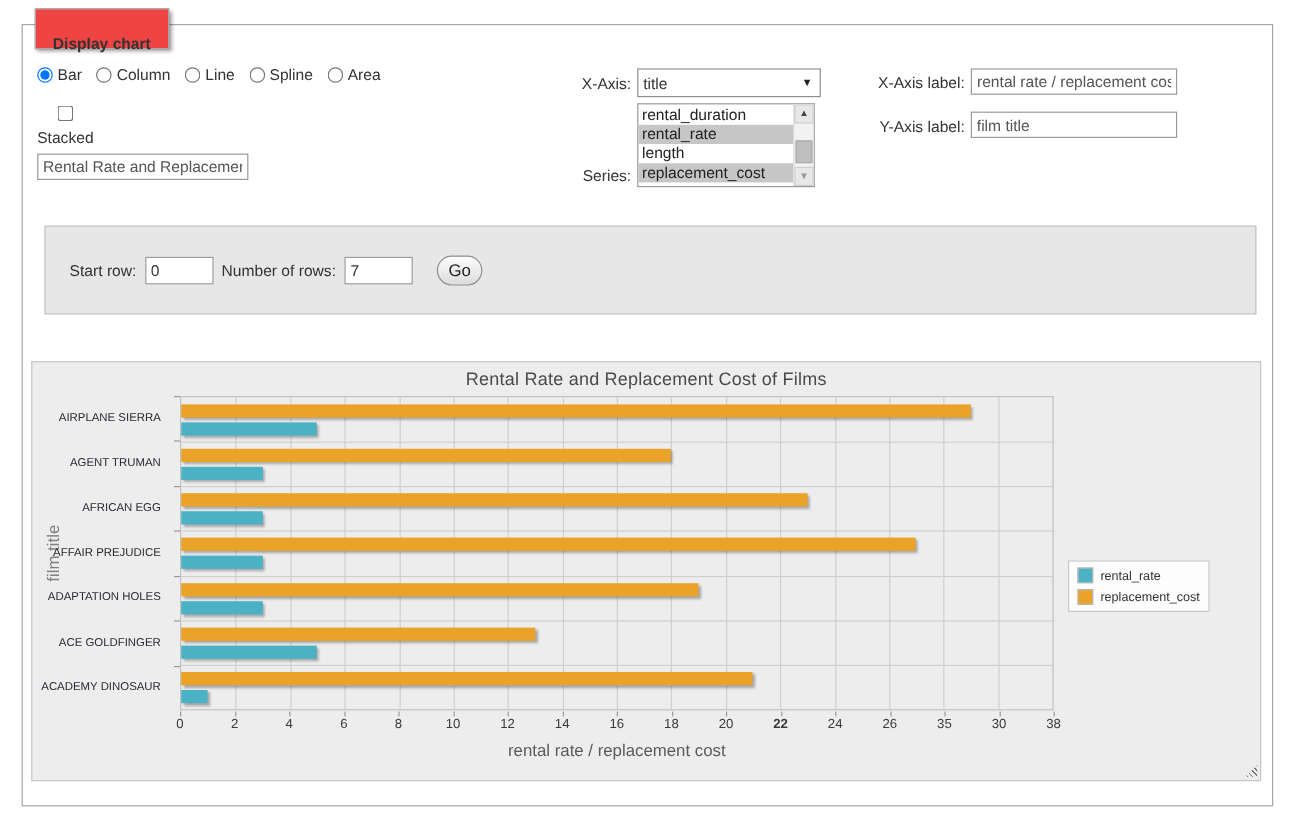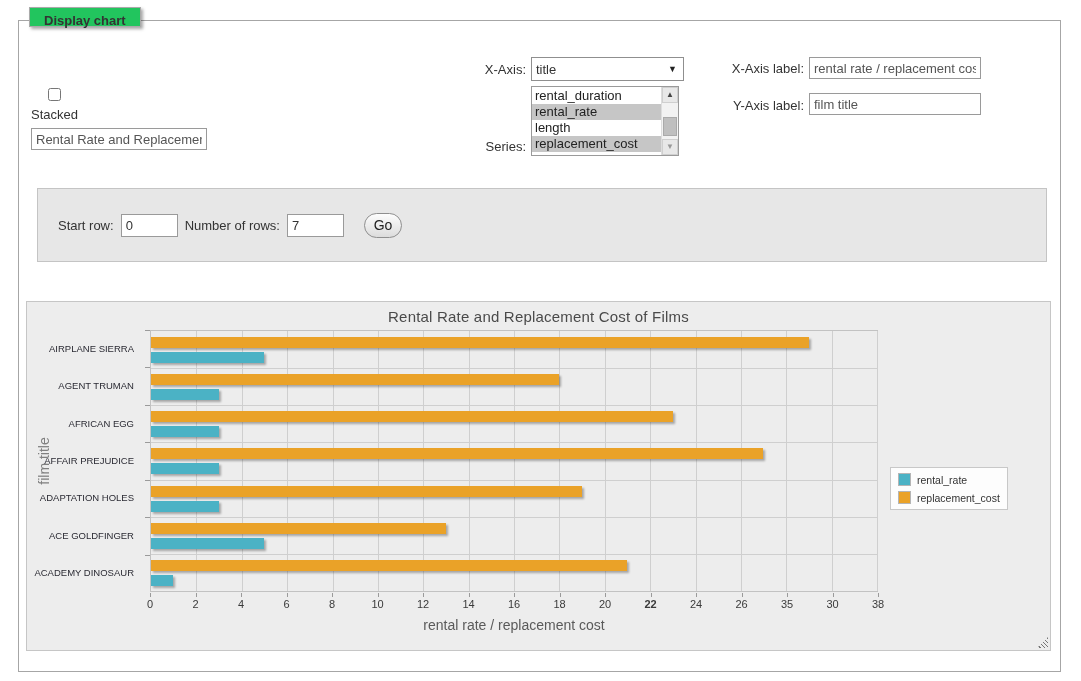--- a/index.html
+++ b/index.html
@@ -2,22 +2,22 @@
 <html><head>
 <meta charset="utf-8">
 <style>
   * { box-sizing: border-box; margin: 0; padding: 0; }
   html,body { width:1081px; height:681px; background:#fff; font-family:"Liberation Sans", sans-serif; }
   .panel {
     position:absolute; left:18px; top:20px; width:1043px; height:652px;
     border:1px solid #a6a6a6; background:#fff;
   }
   .legendbox {
-    position:absolute; left:10px; top:-14px; height:20px; padding:0 14px;
-    background:#22c55e; border:1px solid #a9a9a9; box-shadow:2px 2px 3px rgba(0,0,0,0.35);
+    position:absolute; left:10px; top:-14px; height:33px; padding:16px 14px;
+    background:#ef4444; border:1px solid #a9a9a9; box-shadow:2px 2px 3px rgba(0,0,0,0.35);
     font-size:13px; font-weight:bold; color:#333; line-height:25px;
   }
   
   .radio-row { position:absolute; left:12px; top:34px; display:flex; align-items:center; gap:12px; font-size:13px; color:#333; }
   .radio-item { display:flex; align-items:center; gap:4px; }
   .radio-item input { margin:0; }
   .stacked-row { position:absolute; left:12px; top:67px; display:flex; align-items:center; gap:6px; font-size:13px; color:#333;flex-direction:column; }
   .title-input { position:absolute; left:12px; top:107px; width:176px; height:22px;
     border:1px solid #9a9a9a; font-size:13px; color:#555; padding:0 4px; background:#fff; }
   .lbl { font-size:13px; color:#333; }
@@ -94,20 +94,42 @@
     background:repeating-linear-gradient(45deg, transparent 0 2px, #777 2px 3px);
     clip-path:polygon(100% 0, 100% 100%, 0 100%);
   }
 </style>
 </head>
 <body>
 
 <div class="panel">
   <div class="legendbox">Display chart</div>
 
+  <div class="radio-row">
+      <label class="radio-item">
+        <input type="radio" name="ctype" checked="" style="">
+        <span>Bar</span>
+      </label>
+      <label class="radio-item">
+        <input type="radio" name="ctype" style="">
+        <span>Column</span>
+      </label>
+      <label class="radio-item">
+        <input type="radio" name="ctype" style="">
+        <span>Line</span>
+      </label>
+      <label class="radio-item">
+        <input type="radio" name="ctype" style="">
+        <span>Spline</span>
+      </label>
+      <label class="radio-item">
+        <input type="radio" name="ctype" style="">
+        <span>Area</span>
+      </label>
+    </div>
 
   <label class="stacked-row">
     <input type="checkbox" style="">
     <span>Stacked</span>
   </label>
 
   <input class="title-input" value="Rental Rate and Replacement Cost of Films" style="">
 
   <div class="lbl xaxis-lbl">X-Axis:</div>
   <div class="fake-select">

